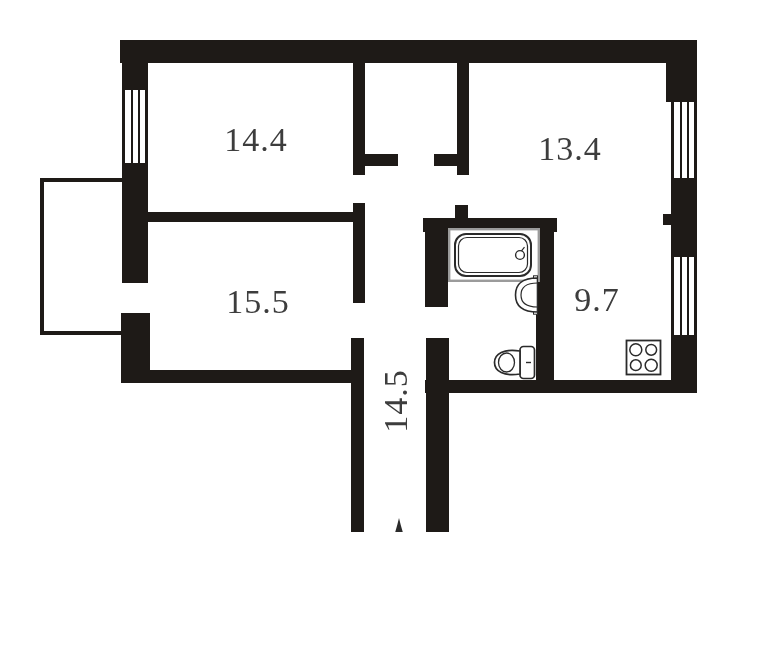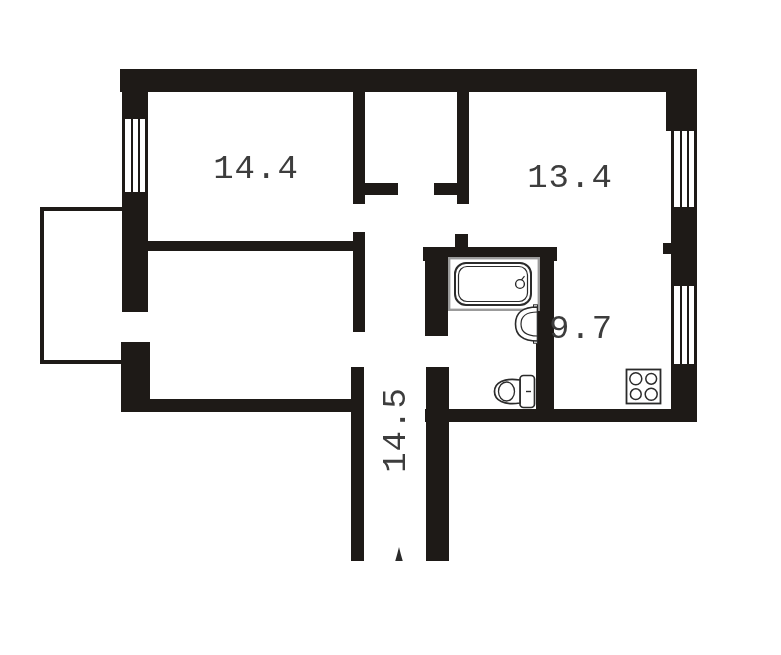--- a/index.html
+++ b/index.html
@@ -7,23 +7,22 @@
     --wall:#1e1a17;
     --label:#3d3d3d;
     --fixture:#2b2b2b;
     --tubframe:#9b9b9b;
     --bg:#ffffff;
   }
   .plan{
     position:relative;
     width:781px;height:532px;
     background:var(--bg);
-    font-family:Liberation Mono, monospace;
+    font-family:Liberation Serif, serif;
     overflow:hidden;
-    margin-top:29px;
   }
   .wall{position:absolute;background:var(--wall);}
   .bline{position:absolute;background:var(--wall);}
   .window{
     position:absolute;background:#fff;
     border-left:3px solid var(--wall);
     border-right:3px solid var(--wall);
     box-sizing:border-box;
   }
   .window .wl{
@@ -85,21 +84,22 @@
     <i class="wl" style="left:6px;"></i>
     <i class="wl" style="left:13px;"></i>
   </div>
   <div class="window" style="left:671px;top:257px;width:26px;height:78px;">
     <i class="wl" style="left:6px;"></i>
     <i class="wl" style="left:13px;"></i>
   </div>
 
   <div class="label" style="left:256px;top:140px;">14.4</div>
   <div class="label" style="left:570px;top:149px;">13.4</div>
-  <div class="label" style="left:581px;top:300px;text-align:right;">9.7</div>
+  <div class="label" style="left:258px;top:302px;">15.5</div>
+  <div class="label" style="left:597px;top:300px;text-align:right;">9.7</div>
   <div class="label vertical" style="left:396px;top:401px;">14.5</div>
 
   <svg class="fixture" style="left:448px;top:228px;" width="92" height="54" viewBox="0 0 92 54">
     <rect x="1.2" y="1.2" width="89.6" height="51.6" fill="#fff" stroke="var(--tubframe)" stroke-width="2.4"></rect>
     <rect x="7" y="6" width="76" height="42" rx="11" fill="#fff" stroke="currentColor" stroke-width="2"></rect>
     <rect x="10.5" y="9.5" width="69" height="35" rx="8.5" fill="none" stroke="currentColor" stroke-width="1.2"></rect>
     <circle cx="72" cy="27" r="4.4" fill="#fff" stroke="currentColor" stroke-width="1.4"></circle>
     <path d="M73.5 22.8 l3 -3.6" fill="none" stroke="currentColor" stroke-width="1.2"></path>
   </svg>
 

